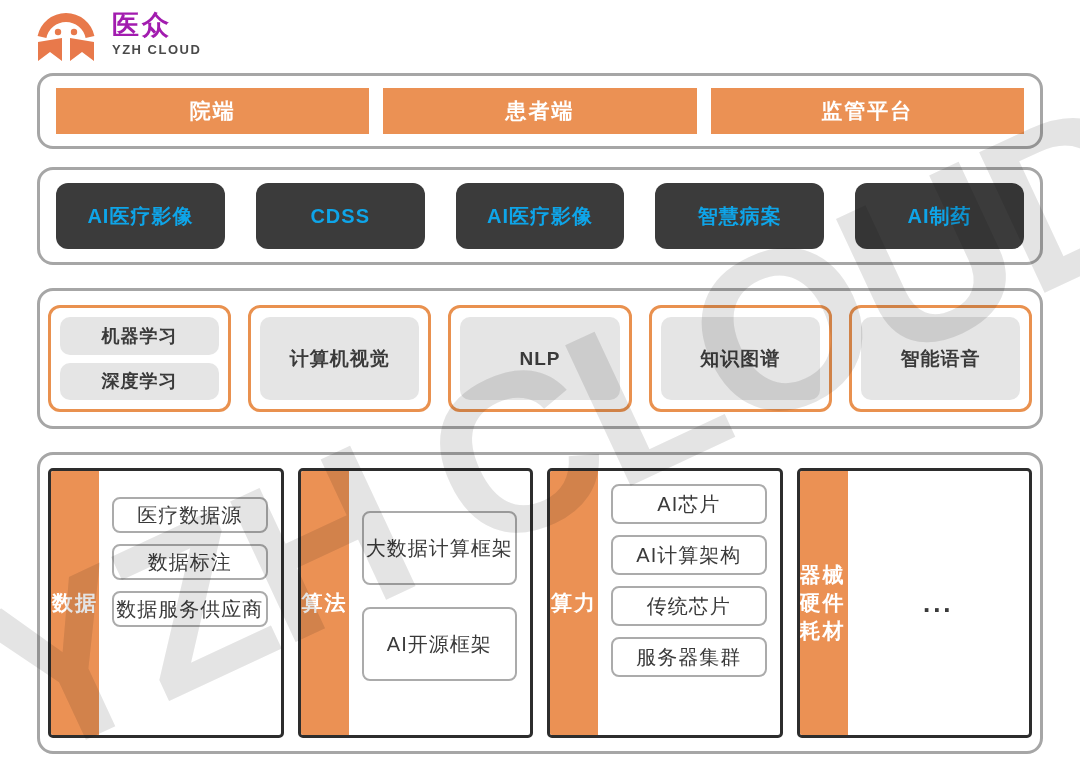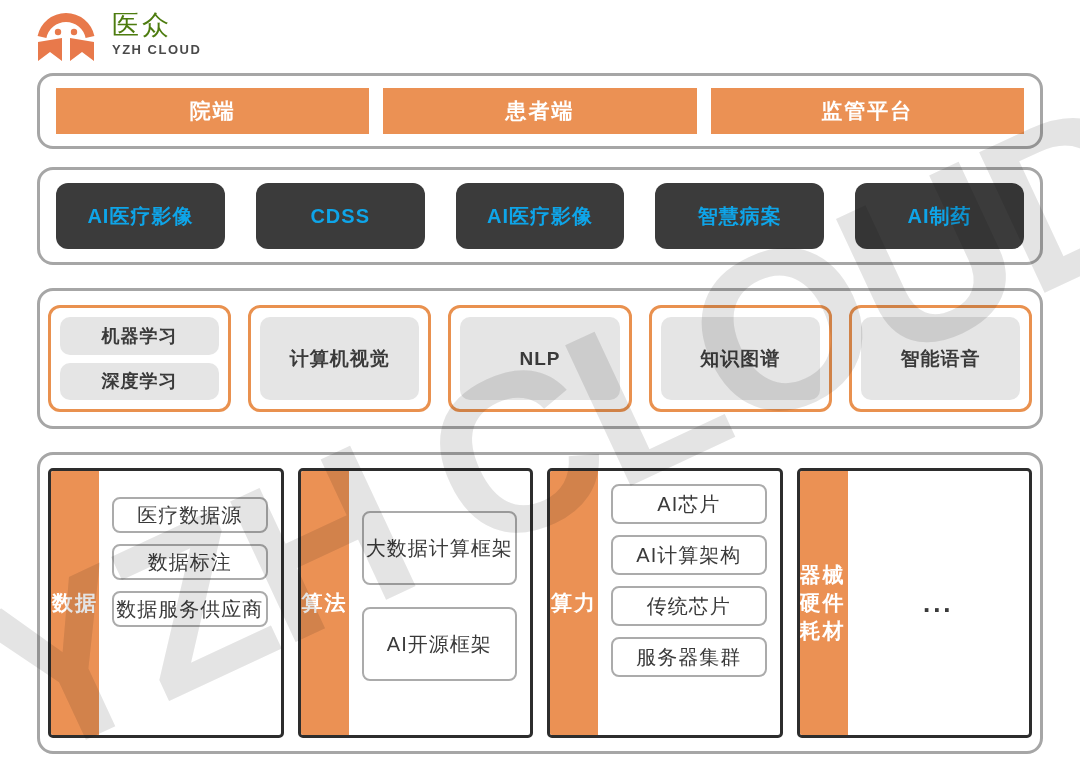--- a/index.html
+++ b/index.html
@@ -2,21 +2,21 @@
 <html><head>
 <meta charset="utf-8">
 <style>
   * { margin:0; padding:0; box-sizing:border-box; }
   html,body { background:#fff; }
   body { font-family:"Liberation Sans","DejaVu Sans",sans-serif; }
   .canvas { position:relative; width:1080px; height:778px; background:#fff; overflow:hidden; }
 
   
   .logo { position:absolute; left:33px; top:6px; display:flex; align-items:center; gap:13px; }
-  .logo-text .cn { font-size:27px; font-weight:normal; color:#4d7c0f; letter-spacing:3px; line-height:1.05; }
+  .logo-text .cn { font-size:27px; font-weight:bold; color:#a21caf; letter-spacing:3px; line-height:1.05; }
   .logo-text .en { font-size:13px; font-weight:bold; color:#4A4A4A; letter-spacing:1.5px; margin-top:2px; }
 
   
   .band { position:absolute; left:37px; width:1006px; background:#fff;
           border:3px solid #A6A6A6; border-radius:16px; display:flex; }
 
   
   .band-app { top:73px; height:76px; padding:12px 16px; gap:14px; }
   .btn-orange { flex:1; background:#EB9154; border-radius:0; display:flex;
                 align-items:center; justify-content:center; color:#fff;

